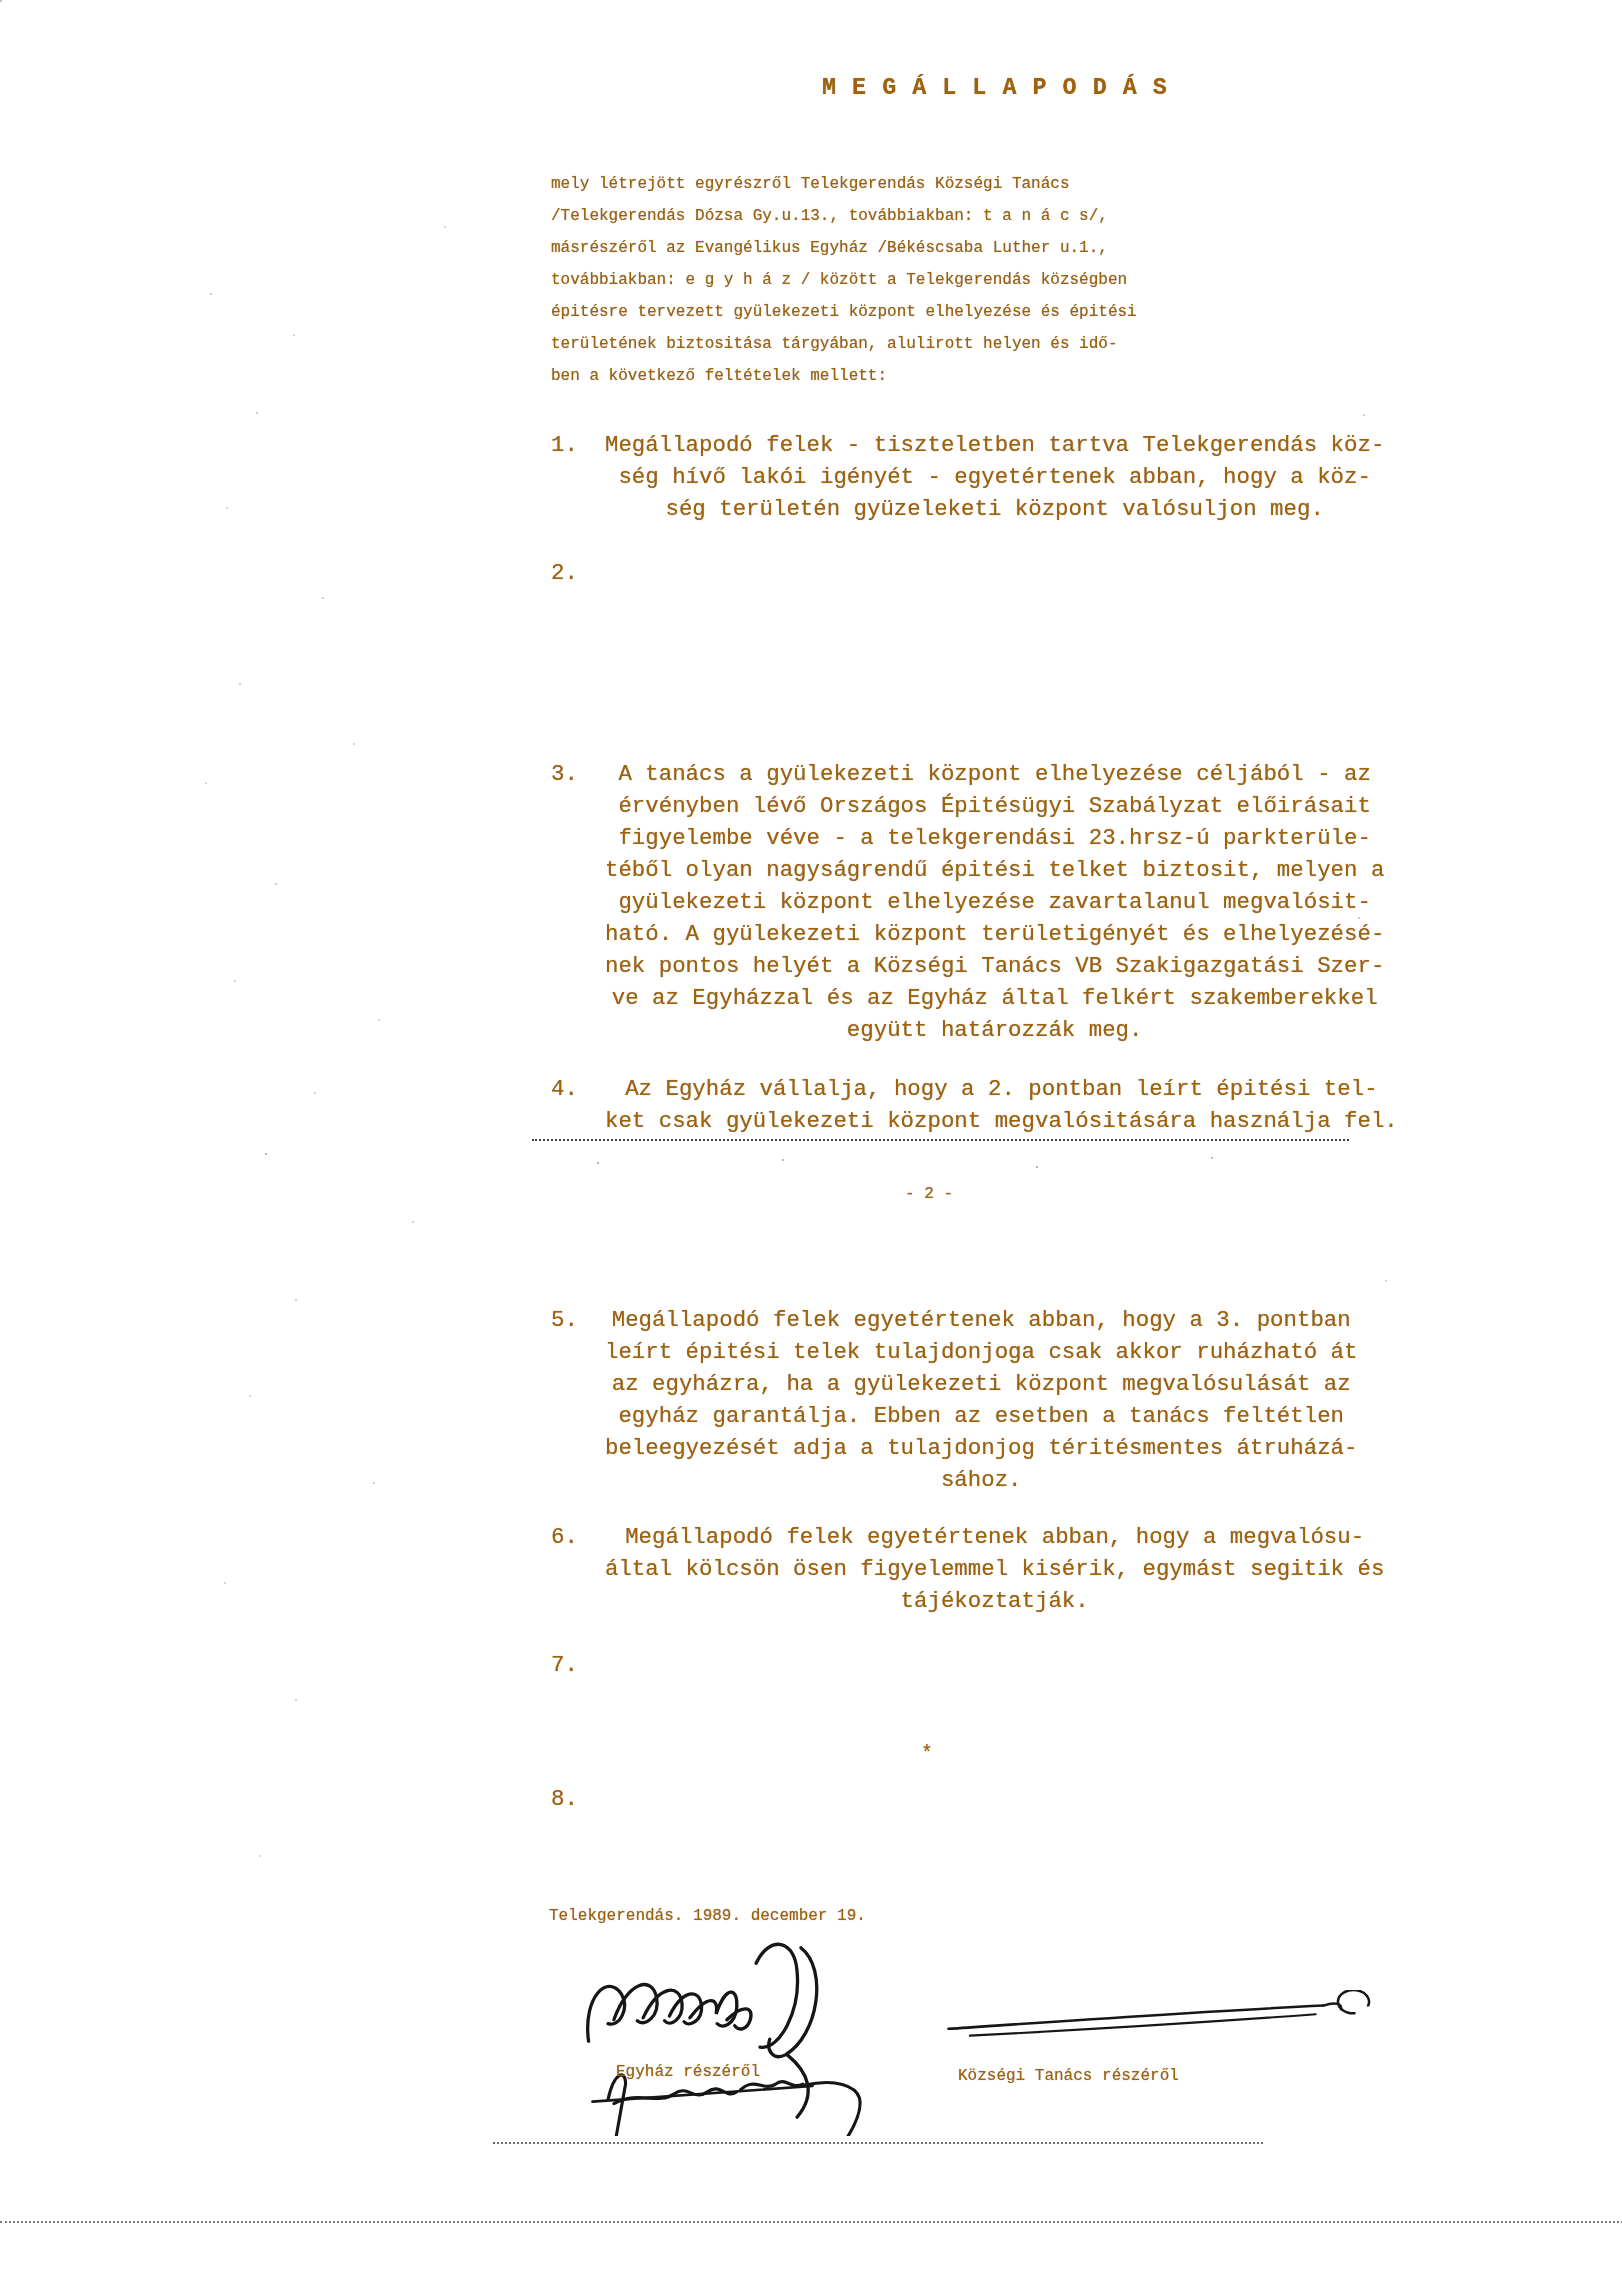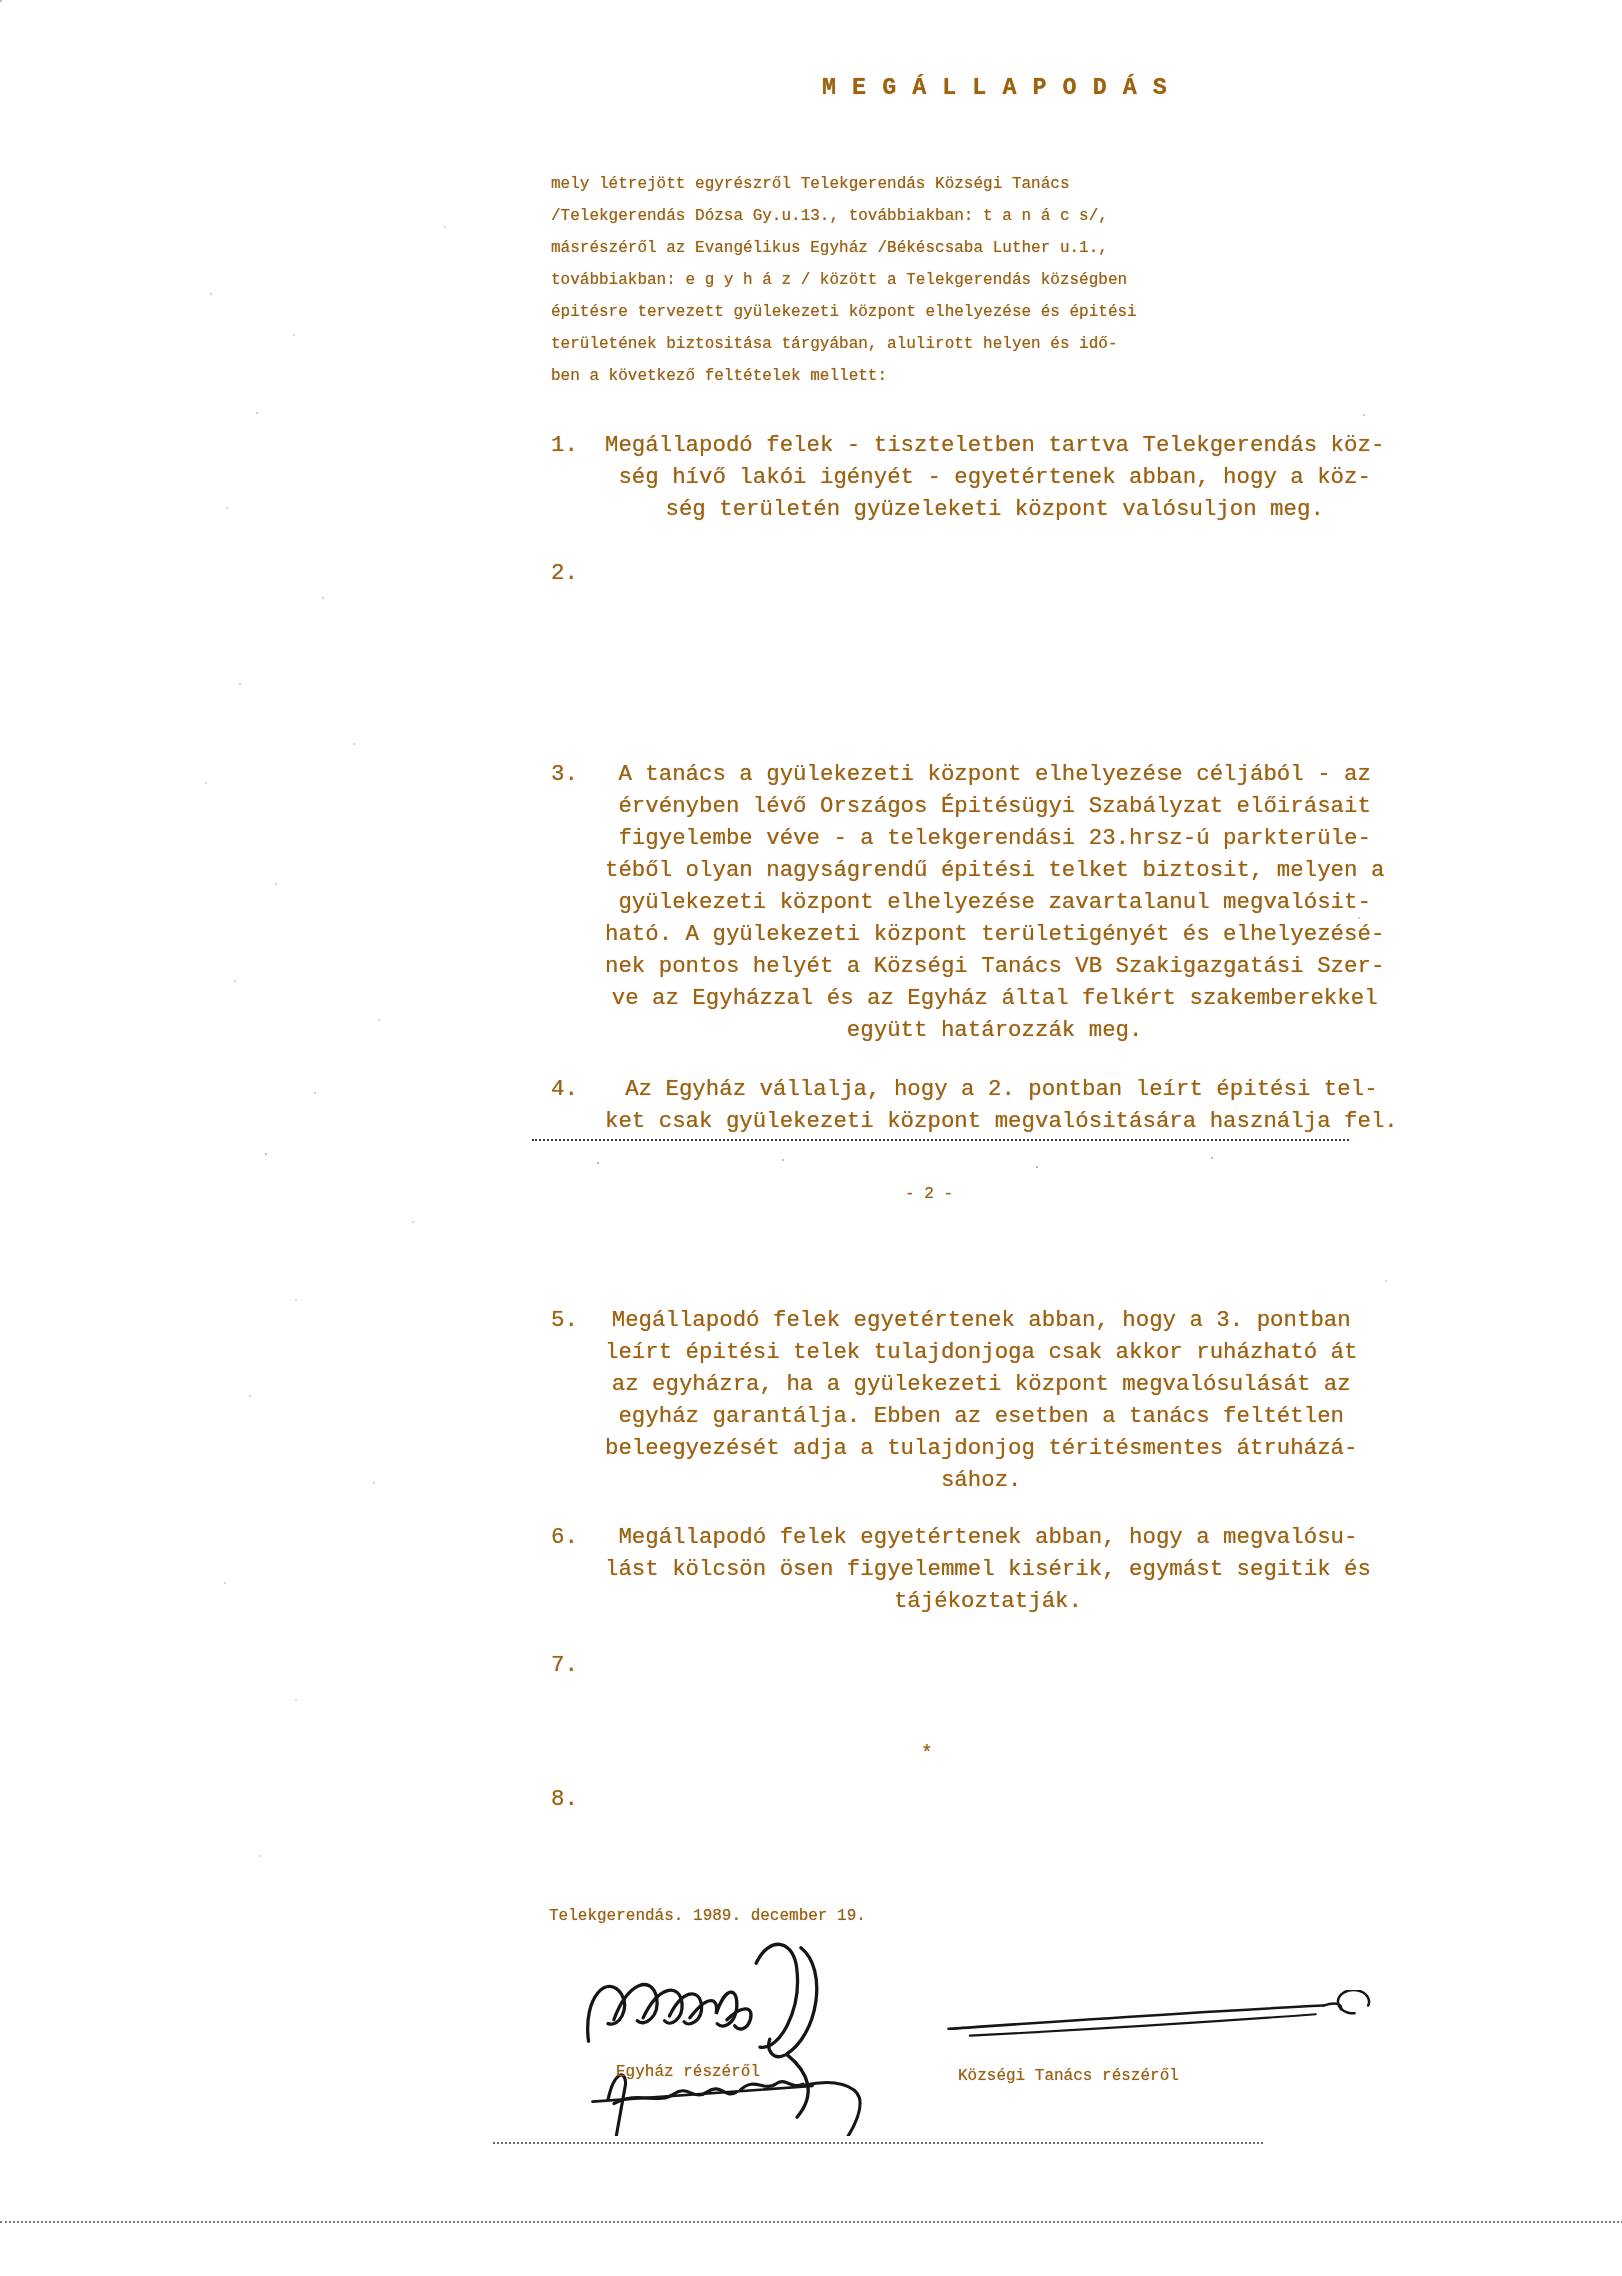--- a/index.html
+++ b/index.html
@@ -118,21 +118,21 @@
 leírt épitési telek tulajdonjoga csak akkor ruházható át
 az egyházra, ha a gyülekezeti központ megvalósulását az
 egyház garantálja. Ebben az esetben a tanács feltétlen
 beleegyezését adja a tulajdonjog téritésmentes átruházá-
 sához.</div>
   </div>
 
   <div class="item" style="left:551px;top:1521px;width:858px;">
     <span class="num">6.</span>
     <div class="body">Megállapodó felek egyetértenek abban, hogy a megvalósu-
-lást kölcsön ösen figyelemmel kisérik, egymást segitik és
+által kölcsön ösen figyelemmel kisérik, egymást segitik és
 tájékoztatják.</div>
   </div>
 
   <div class="item" style="left:551px;top:1649px;width:858px;">
     <span class="num">7.</span>
   </div>
 
   <div class="txt" style="left:921px;top:1738px;font-size:19.5px;">*</div>
 
   <div class="item" style="left:551px;top:1783px;width:858px;">

